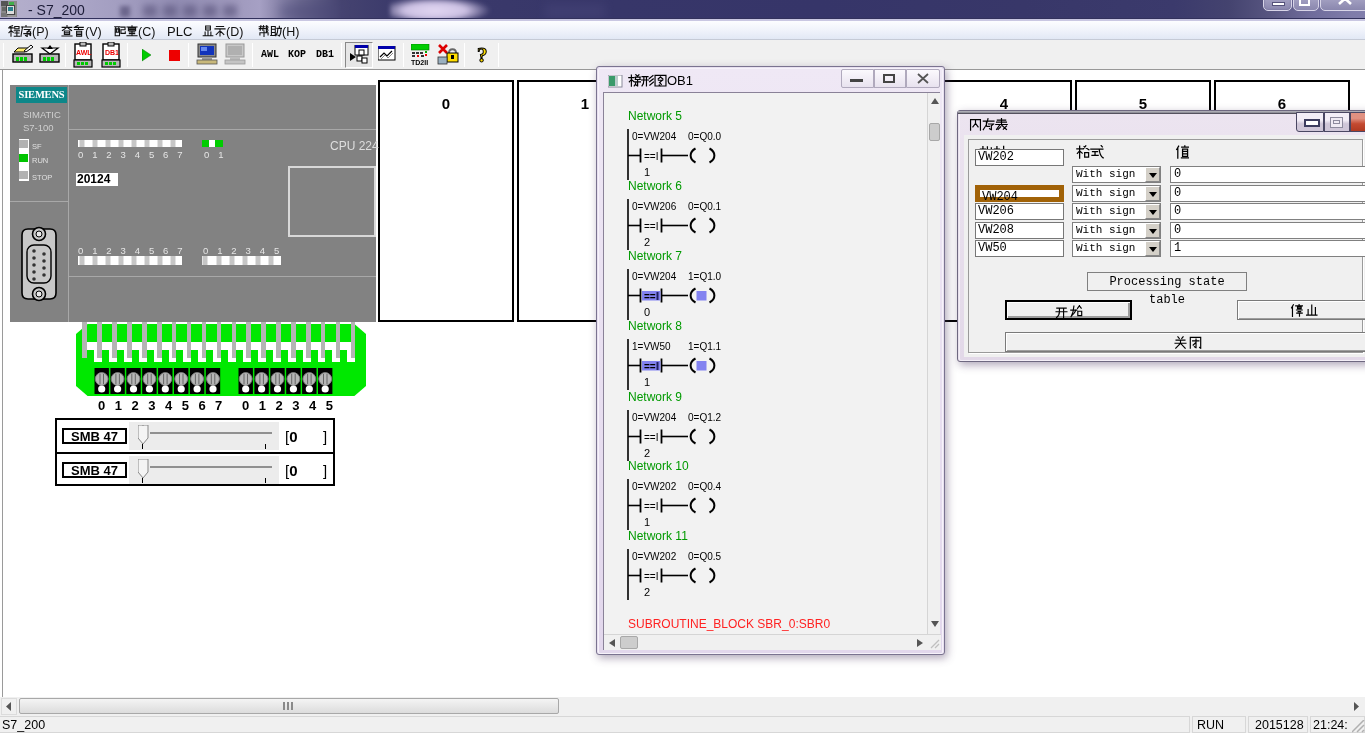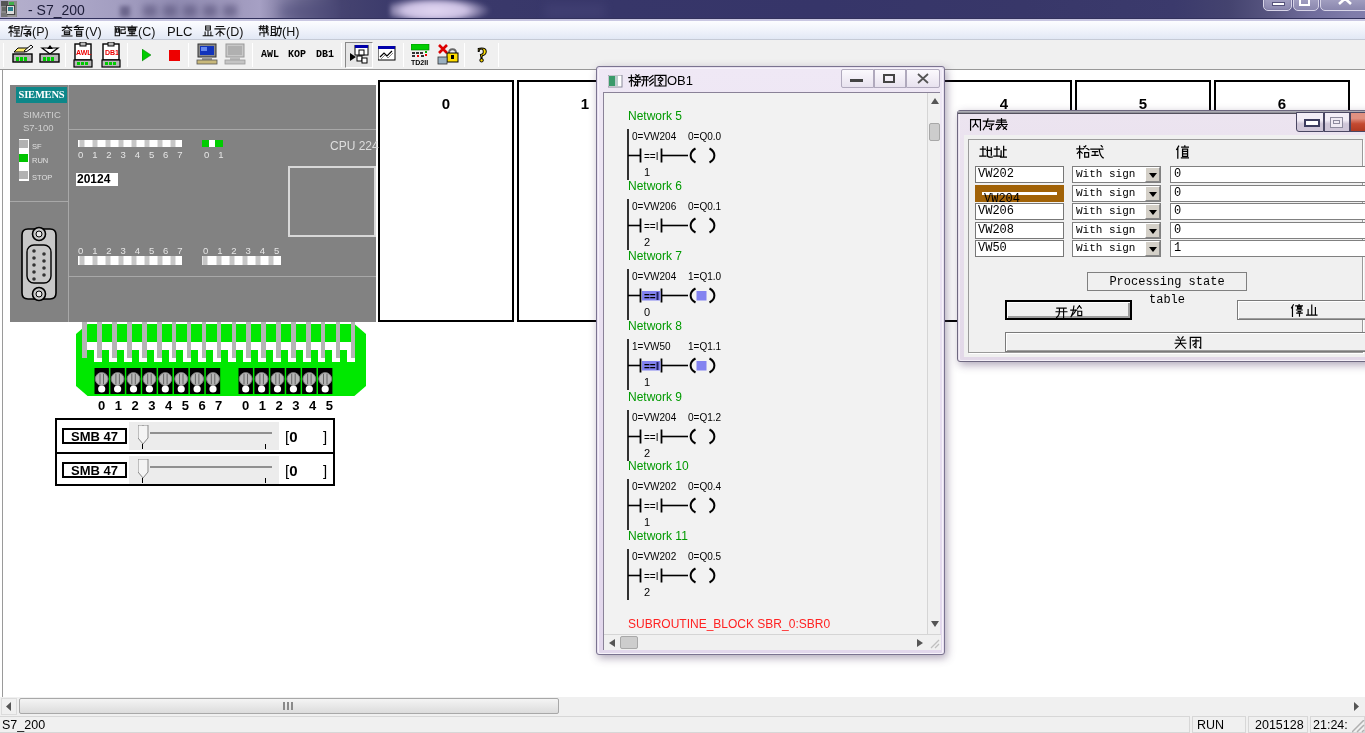--- a/index.html
+++ b/index.html
@@ -596,28 +596,28 @@
   <span class="abs" style="left:112px;top:10px;color:#000"><svg class="hz" width="14" height="14" viewBox="0 0 100 100">
             <use href="#zge"></use>
           </svg><svg class="hz" width="14" height="14" viewBox="0 0 100 100">
             <use href="#zshi2"></use>
           </svg></span>
   <span class="abs" style="left:211px;top:10px;color:#000"><svg class="hz" width="14" height="14" viewBox="0 0 100 100">
             <use href="#zzhi5"></use>
           </svg></span>
 
   <div id="memrows">
-  <div class="abs" style="left:11px;top:31px;width:89px;height:17px;background:#fff;border:1px solid #777;font-family:'Liberation Mono',monospace;font-size:12px;line-height:15px;padding-left:2px">VW202</div>
+  <div class="abs" style="left:11px;top:14px;width:89px;height:17px;background:#fff;border:1px solid #777;font-family:'Liberation Mono',monospace;font-size:12px;line-height:15px;padding-left:2px">VW202</div>
   <div class="abs" style="left:108px;top:31px;width:89px;height:17px;background:#fff;border:1px solid #808080;font-family:'Liberation Mono',monospace;font-size:11px;line-height:15px;padding-left:3px">With sign<span class="abs" style="left:72px;top:0px;width:15px;height:15px;background:#d4d0c8;border:1px solid #888;border-top-color:#fff;border-left-color:#fff">
               <svg style="position:absolute;left:3px;top:5px" width="8" height="5">
                 <polygon points="0,0 8,0 4,5" fill="#000"></polygon>
               </svg>
             </span></div>
   <div class="abs" style="left:206px;top:31px;width:200px;height:17px;background:#fff;border:1px solid #808080;border-right:none;font-family:'Liberation Mono',monospace;font-size:12px;line-height:15px;padding-left:3px">0</div>
-  <div class="abs" style="left:11px;top:50px;width:89px;height:17px;background:#fff;border:7px solid #a16207;font-family:'Liberation Mono',monospace;font-size:12px;line-height:15px;padding-left:2px">VW204</div>
+  <div class="abs" style="left:11px;top:50px;width:89px;height:17px;background:#fff;border:5px solid #a16207;font-family:'Liberation Mono',monospace;font-size:12px;line-height:15px;padding-left:2px">VW204</div>
   <div class="abs" style="left:108px;top:50px;width:89px;height:17px;background:#fff;border:1px solid #808080;font-family:'Liberation Mono',monospace;font-size:11px;line-height:15px;padding-left:3px">With sign<span class="abs" style="left:72px;top:0px;width:15px;height:15px;background:#d4d0c8;border:1px solid #888;border-top-color:#fff;border-left-color:#fff">
               <svg style="position:absolute;left:3px;top:5px" width="8" height="5">
                 <polygon points="0,0 8,0 4,5" fill="#000"></polygon>
               </svg>
             </span></div>
   <div class="abs" style="left:206px;top:50px;width:200px;height:17px;background:#fff;border:1px solid #808080;border-right:none;font-family:'Liberation Mono',monospace;font-size:12px;line-height:15px;padding-left:3px">0</div>
   <div class="abs" style="left:11px;top:68px;width:89px;height:17px;background:#fff;border:1px solid #777;font-family:'Liberation Mono',monospace;font-size:12px;line-height:15px;padding-left:2px">VW206</div>
   <div class="abs" style="left:108px;top:68px;width:89px;height:17px;background:#fff;border:1px solid #808080;font-family:'Liberation Mono',monospace;font-size:11px;line-height:15px;padding-left:3px">With sign<span class="abs" style="left:72px;top:0px;width:15px;height:15px;background:#d4d0c8;border:1px solid #888;border-top-color:#fff;border-left-color:#fff">
               <svg style="position:absolute;left:3px;top:5px" width="8" height="5">
                 <polygon points="0,0 8,0 4,5" fill="#000"></polygon>

